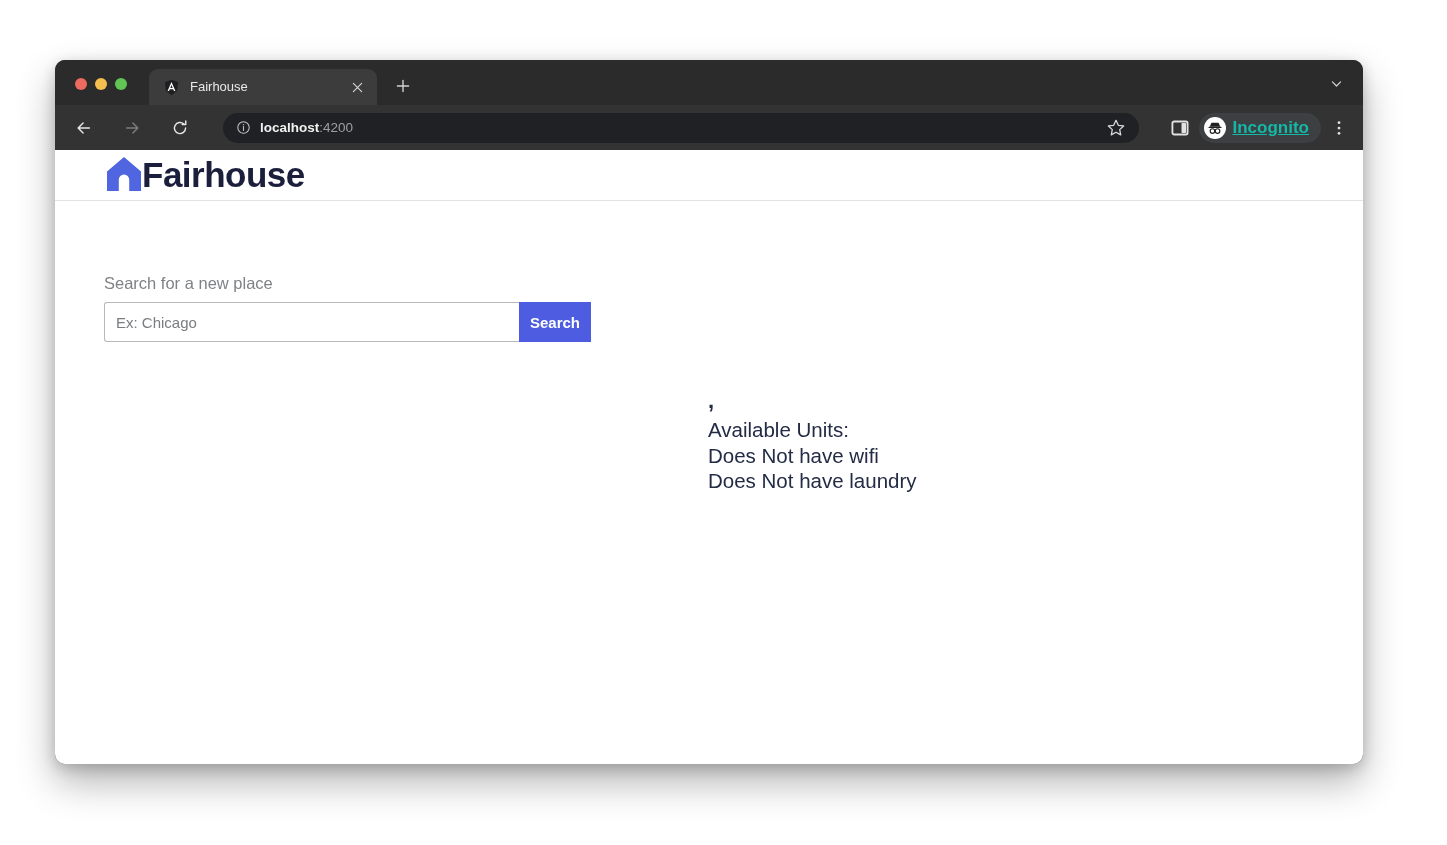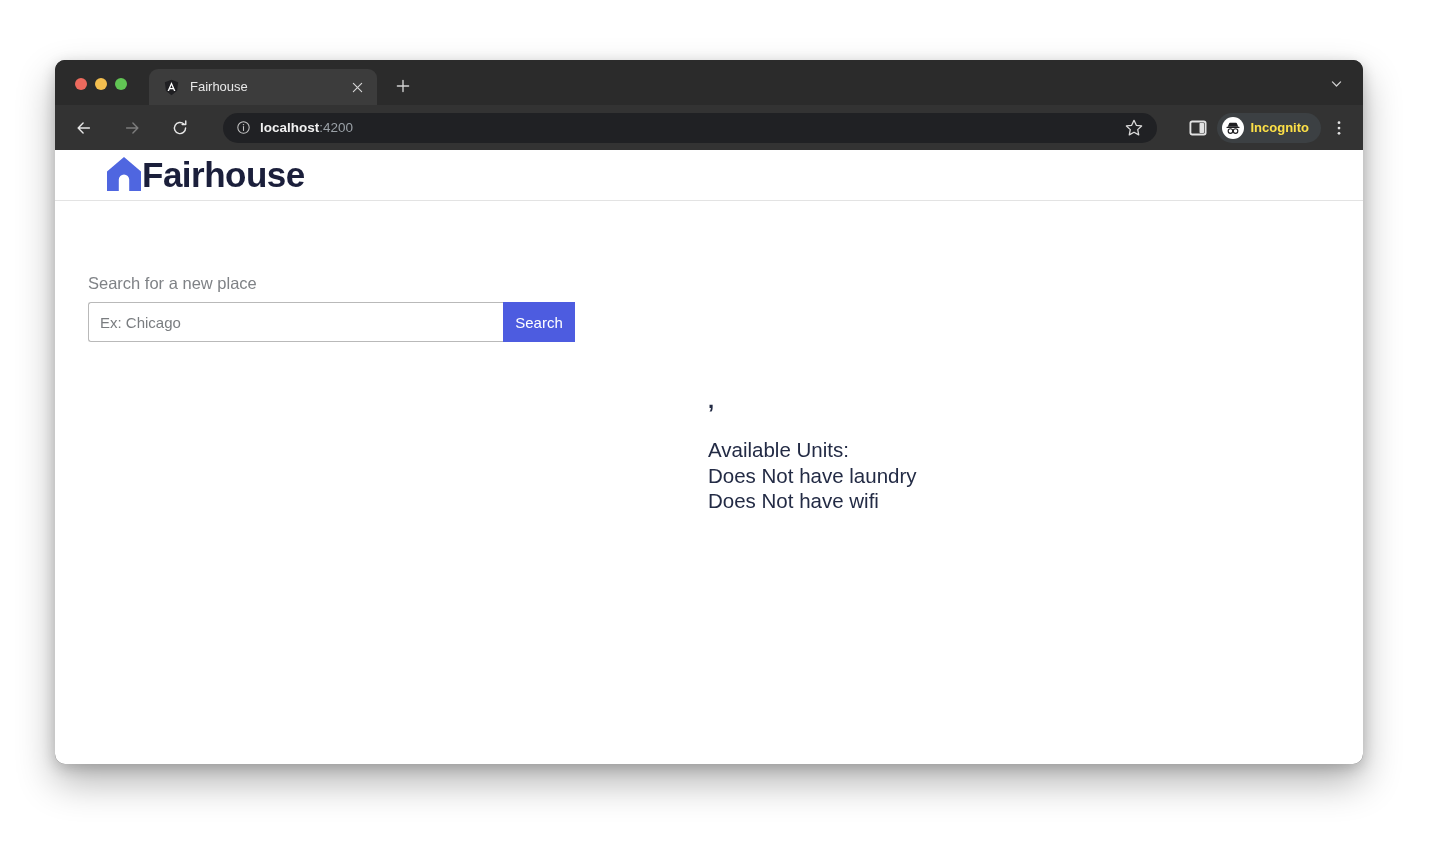--- a/index.html
+++ b/index.html
@@ -149,21 +149,21 @@
     padding: 0 12px 0 5px;
     border-radius: 15px;
     background: #3c4043;
   }
   .incognito-avatar {
     width: 22px; height: 22px;
     border-radius: 50%;
     background: #ffffff;
     display: flex; align-items: center; justify-content: center;
   }
-  .incognito-label { color: #fde047; font-size: 13px; font-weight: bold; }
+  .incognito-label { color: #14b8a6; font-size: 17px; font-weight: bold; text-decoration: underline; }
   .kebab { width: 24px; height: 26px; color: #e2e2e2; display:flex; align-items:center; justify-content:center;}
 
   
   .viewport {
     position: relative;
     height: 614px;
     background: #ffffff;
     overflow: hidden;
   }
 
@@ -180,21 +180,21 @@
     font-size: 35px;
     font-weight: bold;
     color: #1b1f3b;
     letter-spacing: -0.5px;
     margin-left: -2px;
   }
 
   
   .search-panel {
     position: absolute;
-    left: 33px;
+    left: 49px;
     top: 124px;
     width: 487px;
   }
   .search-label {
     font-size: 16.5px;
     color: #7f8286;
     margin-bottom: 9px;
   }
   .search-row { display: flex; align-items: stretch; height: 40px; }
   .search-input {
@@ -210,38 +210,38 @@
     outline: none;
   }
   .search-input::placeholder { color: #7a7d80; }
   .search-button {
     flex: 0 0 72px;
     border: none;
     background: #4d5ce0;
     color: #ffffff;
     font-family: "Liberation Sans", sans-serif;
     font-size: 15px;
-    font-weight: normal;
+    font-weight: bold;
     cursor: pointer;
   }
 
   
   .results {
     position: absolute;
     left: 653px;
     top: 238px;
     color: #232b45;
   }
   .results-separator {
     font-size: 22px;
     font-weight: bold;
     line-height: 26px;
     color: #232b45;
   }
-  .results-list { margin-top: 23px; }
+  .results-list { margin-top: 3px; }
   .results-line {
     font-size: 20.5px;
     line-height: 25.5px;
     color: #232b45;
     white-space: nowrap;
   }
 </style>
 </head>
 <body>
 
@@ -369,19 +369,19 @@
       <div class="search-row">
         <input class="search-input" type="text" placeholder="Ex: Chicago" style="">
         <button class="search-button">Search</button>
       </div>
     </div>
 
     <div class="results">
       <div class="results-separator">,</div>
       <div class="results-list">
         <div class="results-line">Available Units:</div>
+        <div class="results-line">Does Not have wifi</div>
         <div class="results-line">Does Not have laundry</div>
-        <div class="results-line">Does Not have wifi</div>
       </div>
     </div>
 
   </div>
 </div>
 
 </body></html>

